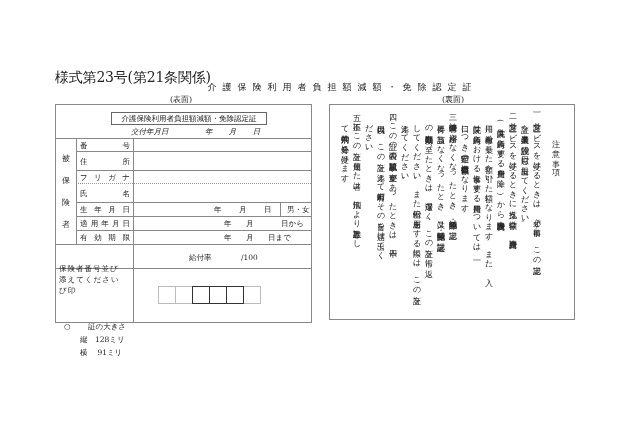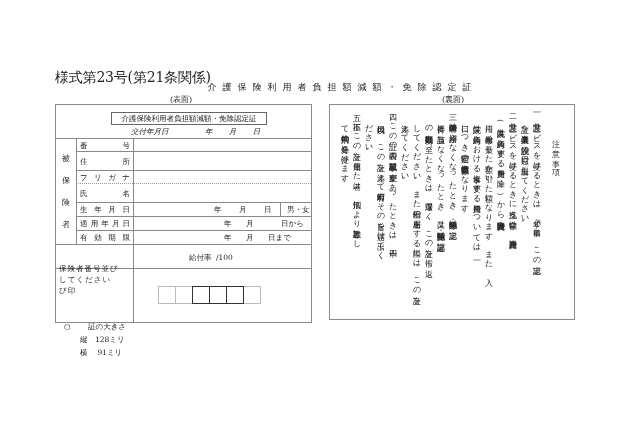--- a/index.html
+++ b/index.html
@@ -122,25 +122,25 @@
 
   <div class="val" style="left:168px;top:114px">年</div>
   <div class="val" style="left:190px;top:114px">月</div>
   <div class="val" style="left:225px;top:114px">日から</div>
 
   <div class="val" style="left:168px;top:128px">年</div>
   <div class="val" style="left:190px;top:128px">月</div>
   <div class="val" style="left:212px;top:128px">日まで</div>
 
   <div class="val" style="left:133px;top:148px">給付率</div>
-  <div class="val" style="left:160px;top:148px">/100</div>
+  <div class="val" style="left:185px;top:148px">/100</div>
 
   <div class="big-label" style="top:158px;letter-spacing:1px">
     <div>保険者番号並び</div>
-    <div>してください</div>
+    <div>添えてください</div>
     <div>び印</div>
   </div>
   <div class="numbox-wrap">
     <div class="numbox"></div>
     <div class="numbox"></div>
     <div class="numbox dark"></div>
     <div class="numbox dark"></div>
     <div class="numbox dark"></div>
     <div class="numbox"></div>
   </div>

